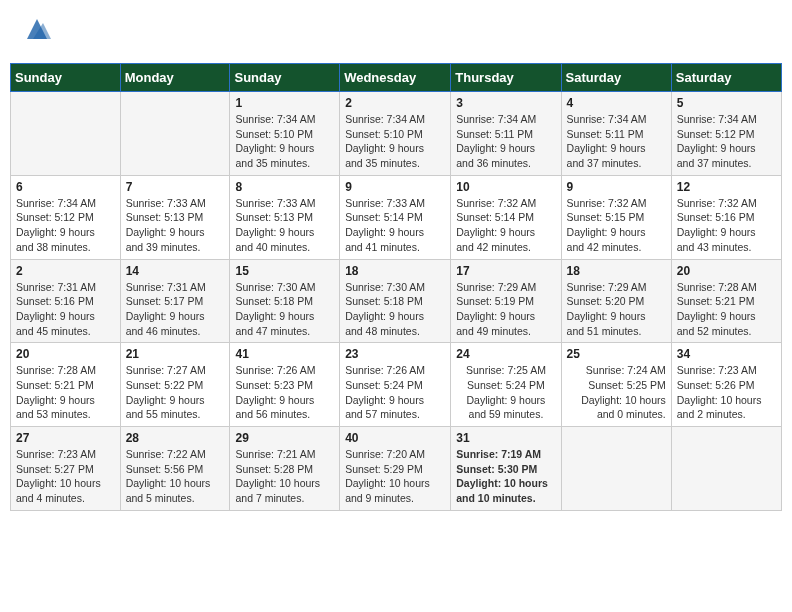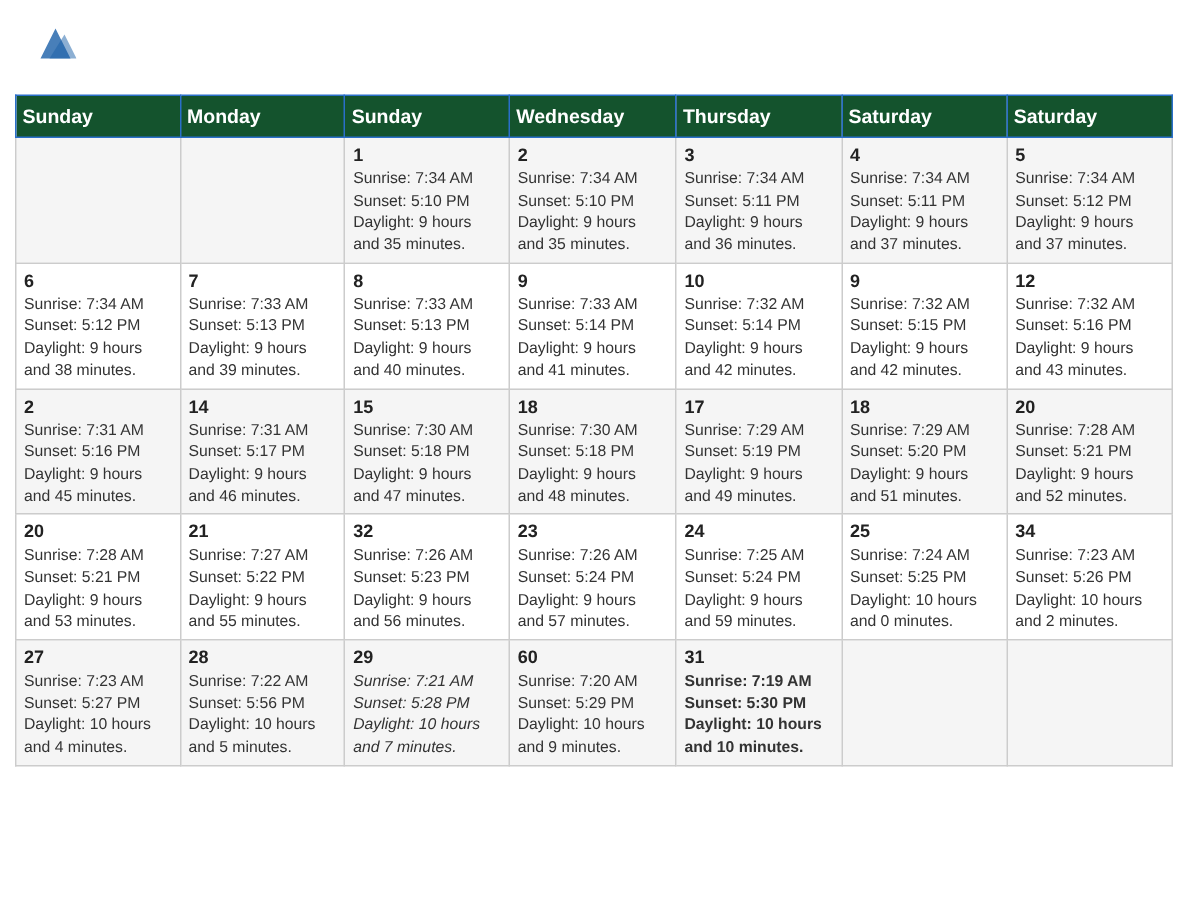--- a/index.html
+++ b/index.html
@@ -272,43 +272,43 @@
 and 53 minutes.</div>
         </td>
         <td>
           <span class="day-num">21</span>
           <div class="day-detail" style="white-space: pre-line;">Sunrise: 7:27 AM
 Sunset: 5:22 PM
 Daylight: 9 hours
 and 55 minutes.</div>
         </td>
         <td>
-          <span class="day-num">32</span>
+          <span class="day-num">41</span>
           <div class="day-detail" style="white-space: pre-line;">Sunrise: 7:26 AM
 Sunset: 5:23 PM
 Daylight: 9 hours
 and 56 minutes.</div>
         </td>
         <td>
           <span class="day-num">23</span>
           <div class="day-detail" style="white-space: pre-line;">Sunrise: 7:26 AM
 Sunset: 5:24 PM
 Daylight: 9 hours
 and 57 minutes.</div>
         </td>
         <td>
           <span class="day-num">24</span>
-          <div class="day-detail" style="white-space: pre-line;">Sunrise: 7:25 AM
+          <div class="day-detail" style="white-space: pre-line; text-align: center;">Sunrise: 7:25 AM
 Sunset: 5:24 PM
 Daylight: 9 hours
 and 59 minutes.</div>
         </td>
         <td>
           <span class="day-num">25</span>
-          <div class="day-detail" style="white-space: pre-line;">Sunrise: 7:24 AM
+          <div class="day-detail" style="white-space: pre-line; text-align: right;">Sunrise: 7:24 AM
 Sunset: 5:25 PM
 Daylight: 10 hours
 and 0 minutes.</div>
         </td>
         <td>
           <span class="day-num">34</span>
           <div class="day-detail" style="white-space: pre-line;">Sunrise: 7:23 AM
 Sunset: 5:26 PM
 Daylight: 10 hours
 and 2 minutes.</div>
@@ -324,27 +324,27 @@
         </td>
         <td>
           <span class="day-num">28</span>
           <div class="day-detail" style="white-space: pre-line;">Sunrise: 7:22 AM
 Sunset: 5:56 PM
 Daylight: 10 hours
 and 5 minutes.</div>
         </td>
         <td>
           <span class="day-num">29</span>
-          <div class="day-detail" style="white-space: pre-line; font-style: italic;">Sunrise: 7:21 AM
+          <div class="day-detail" style="white-space: pre-line;">Sunrise: 7:21 AM
 Sunset: 5:28 PM
 Daylight: 10 hours
 and 7 minutes.</div>
         </td>
         <td>
-          <span class="day-num">60</span>
+          <span class="day-num">40</span>
           <div class="day-detail" style="white-space: pre-line;">Sunrise: 7:20 AM
 Sunset: 5:29 PM
 Daylight: 10 hours
 and 9 minutes.</div>
         </td>
         <td>
           <span class="day-num">31</span>
           <div class="day-detail" style="white-space: pre-line; font-weight: bold;">Sunrise: 7:19 AM
 Sunset: 5:30 PM
 Daylight: 10 hours

